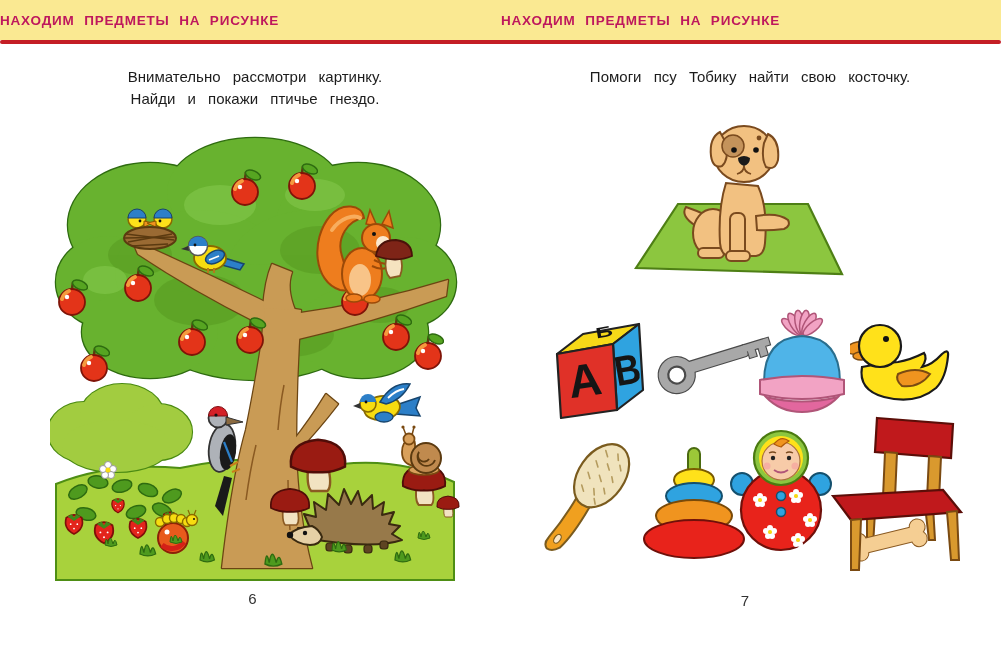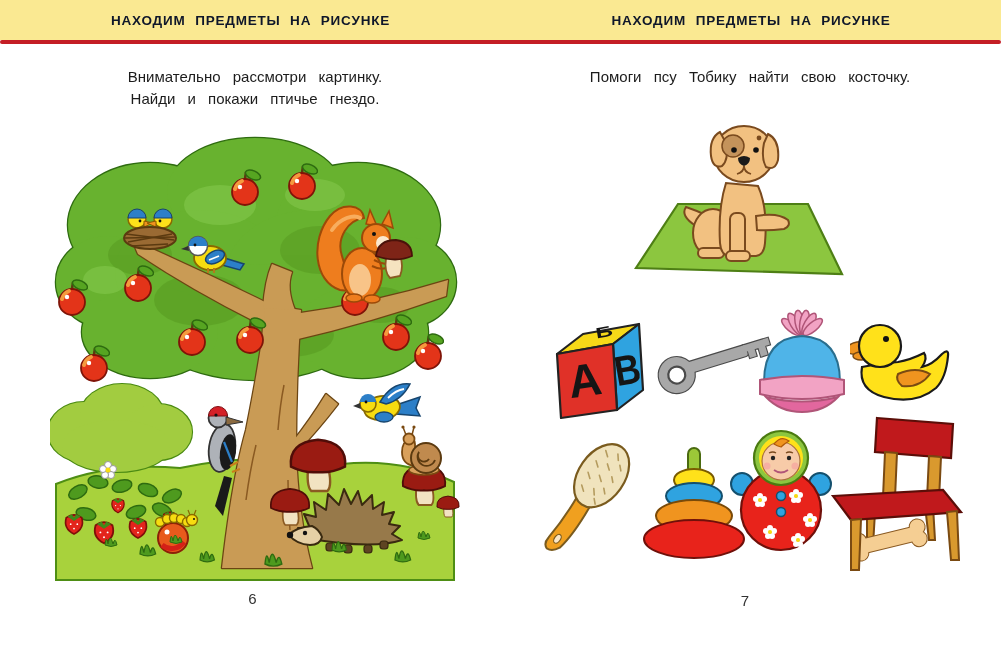--- a/index.html
+++ b/index.html
@@ -1,21 +1,21 @@
 <!DOCTYPE html>
 <html><head>
 <meta charset="utf-8">
 <style>
   html,body{margin:0;padding:0;background:#ffffff;}
   .spread{position:relative;width:1001px;height:654px;background:#fff;overflow:hidden;
           font-family:"Liberation Sans", sans-serif;}
   .band{position:absolute;left:0;top:0;width:1001px;height:40px;background:#FAE992;}
   .rule{position:absolute;left:0;top:40px;width:1001px;height:4px;background:#C41E25;border-radius:2px;}
-  .title{position:absolute;top:13px;font-size:13.5px;font-weight:bold;color:#0f172a;
-         letter-spacing:.8px;word-spacing:5px;text-align:center;}
+  .title{position:absolute;top:13px;font-size:13.5px;font-weight:bold;color:#be185d;
+         letter-spacing:.8px;word-spacing:5px;}
   .title.left{left:0;width:501px;}
   .title.right{left:501px;width:500px;}
   .instr{position:absolute;font-size:15px;color:#1c1c1c;text-align:center;
          line-height:22px;word-spacing:8px;}
   .instr.left{left:30px;top:66px;width:450px;}
   .instr.right{left:540px;top:66px;width:420px;}
   .pagenum{position:absolute;top:590px;font-size:15px;color:#333;text-align:center;}
   .pagenum.left{left:0;width:505px;}
   .pagenum.right{left:505px;top:592px;width:480px;}
   svg{position:absolute;}

